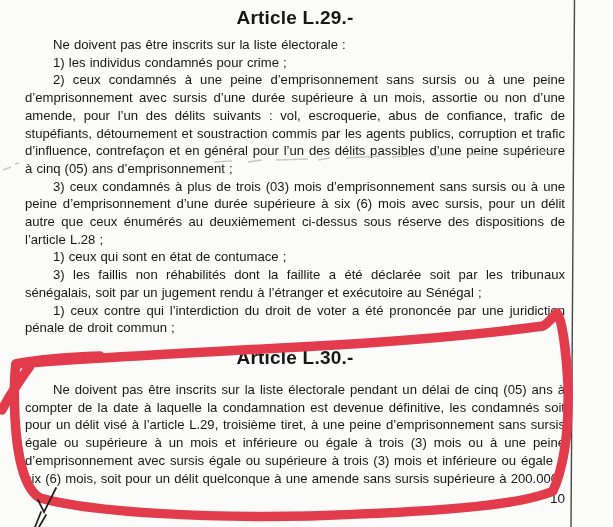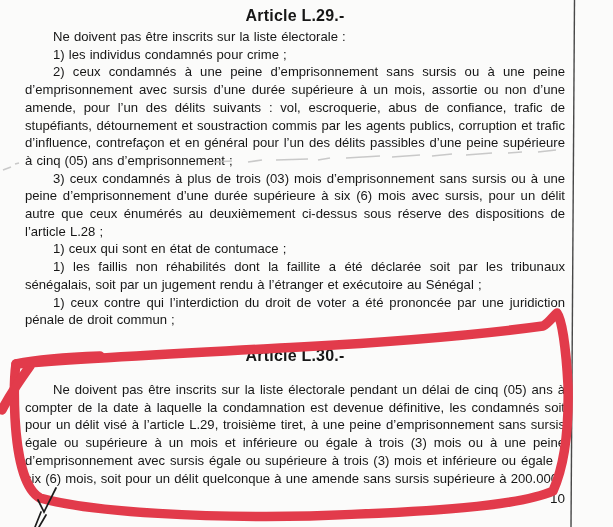--- a/index.html
+++ b/index.html
@@ -7,35 +7,35 @@
     position:relative;
     width:613px;height:527px;
     background:#fbfbfa;
     overflow:hidden;
     font-family:"Liberation Sans","DejaVu Sans",sans-serif;
     color:#171717;
   }
   .textcol{position:absolute;left:25px;width:540px;}
   .article-title{
     margin:0;
-    font-size:16px;
+    font-size:19px;
     font-weight:bold;
     text-align:center;
     letter-spacing:.2px;
   }
   .body-text p{
     margin:0;
     font-size:13.1px;
     line-height:17.7px;
     text-align:justify;
     text-indent:28px;
     word-spacing:.5px;
   }
   #l29-title{top:7px;}
-  #l29-body{top:28px;}
+  #l29-body{top:36px;}
   #l30-title{top:347px;}
   #l30-body{top:381px;}
   .page-number{
     position:absolute;
     left:25px;top:491px;width:540px;
     text-align:right;
     font-size:13.5px;
     margin:0;
   }
   .overlay{
@@ -50,21 +50,21 @@
 <div class="page">
 
   <h2 class="article-title textcol" id="l29-title">Article L.29.-</h2>
 
   <div class="body-text textcol" id="l29-body">
     <p>Ne doivent pas être inscrits sur la liste électorale :</p>
     <p>1) les individus condamnés pour crime ;</p>
     <p>2) ceux condamnés à une peine d’emprisonnement sans sursis ou à une peine d’emprisonnement avec sursis d’une durée supérieure à un mois, assortie ou non d’une amende, pour l’un des délits suivants : vol, escroquerie, abus de confiance, trafic de stupéfiants, détournement et soustraction commis par les agents publics, corruption et trafic d’influence, contrefaçon et en général pour l’un des délits passibles d’une peine supérieure à cinq (05) ans d’emprisonnement ;</p>
     <p>3) ceux condamnés à plus de trois (03) mois d’emprisonnement sans sursis ou à une peine d’emprisonnement d’une durée supérieure à six (6) mois avec sursis, pour un délit autre que ceux énumérés au deuxièmement ci-dessus sous réserve des dispositions de l’article L.28 ;</p>
     <p>1) ceux qui sont en état de contumace ;</p>
-    <p>1) les faillis non réhabilités dont la faillite a été déclarée soit par les tribunaux sénégalais, soit par un jugement rendu à l’étranger et exécutoire au Sénégal ;</p>
+    <p>3) les faillis non réhabilités dont la faillite a été déclarée soit par les tribunaux sénégalais, soit par un jugement rendu à l’étranger et exécutoire au Sénégal ;</p>
     <p>1) ceux contre qui l’interdiction du droit de voter a été prononcée par une juridiction pénale de droit commun ;</p>
   </div>
 
   <h2 class="article-title textcol" id="l30-title">Article L.30.-</h2>
 
   <div class="body-text textcol" id="l30-body">
     <p>Ne doivent pas être inscrits sur la liste électorale pendant un délai de cinq (05) ans à compter de la date à laquelle la condamnation est devenue définitive, les condamnés soit pour un délit visé à l’article L.29, troisième tiret, à une peine d’emprisonnement sans sursis égale ou supérieure à un mois et inférieure ou égale à trois (3) mois ou à une peine d’emprisonnement avec sursis égale ou supérieure à trois (3) mois et inférieure ou égale à six (6) mois, soit pour un délit quelconque à une amende sans sursis supérieure à 200.000</p>
   </div>
 
   <p class="page-number">10</p>

